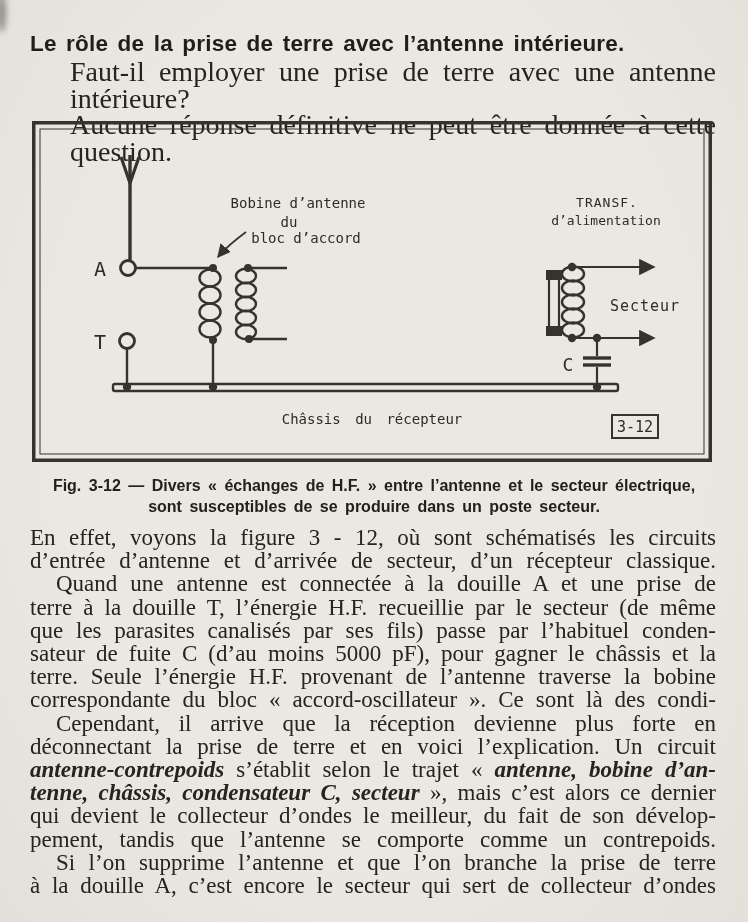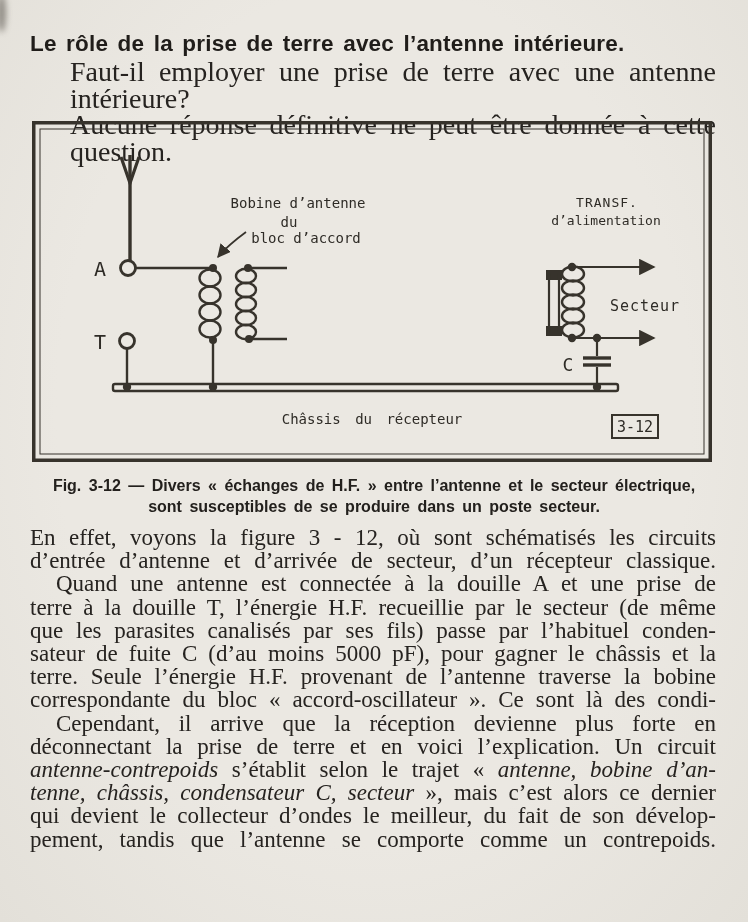--- a/index.html
+++ b/index.html
@@ -34,21 +34,21 @@
   .figure-frame svg{display:block;width:680px;height:341px;}
   .caption{
     position:absolute;left:20px;top:475px;width:708px;
     font-family:Liberation Sans, sans-serif;font-weight:bold;
     font-size:16px;line-height:21px;text-align:center;word-spacing:3px;
     color:#23201d;
   }
   .body-text{position:absolute;left:30px;top:526px;width:686px;}
   .body-text .tline{font-size:23px;line-height:23.2px;}
   .body-text .indent{text-indent:26px;}
-  .body-text i{font-style:italic;}
+  .body-text i{font-style:italic;font-weight:bold;}
   
   .dlabel{
     font-family:"DejaVu Sans Mono", monospace;
     fill:#2e2b26;
   }
   .stroke{stroke:#37332c;fill:none;}
   .fillink{fill:#37332c;stroke:none;}
 </style>
 </head>
 <body>
@@ -187,14 +187,18 @@
         <div class="tline"><span>correspondante du bloc « accord-oscillateur ». Ce sont là des condi-</span></div>
       </div>
       <div>
         <div class="tline indent"><span>Cependant, il arrive que la réception devienne plus forte en</span></div>
         <div class="tline"><span>déconnectant la prise de terre et en voici l’explication. Un circuit</span></div>
         <div class="tline"><i>antenne-contrepoids</i><span> s’établit selon le trajet « </span><i>antenne, bobine d’an-</i></div>
         <div class="tline"><i>tenne, châssis, condensateur C, secteur</i><span> », mais c’est alors ce dernier</span></div>
         <div class="tline"><span>qui devient le collecteur d’ondes le meilleur, du fait de son dévelop-</span></div>
         <div class="tline"><span>pement, tandis que l’antenne se comporte comme un contrepoids.</span></div>
       </div>
+      <div>
+        <div class="tline indent"><span>Si l’on supprime l’antenne et que l’on branche la prise de terre</span></div>
+        <div class="tline"><span>à la douille A, c’est encore le secteur qui sert de collecteur d’ondes</span></div>
+      </div>
     </div>
 </div>
 
 </body></html>

